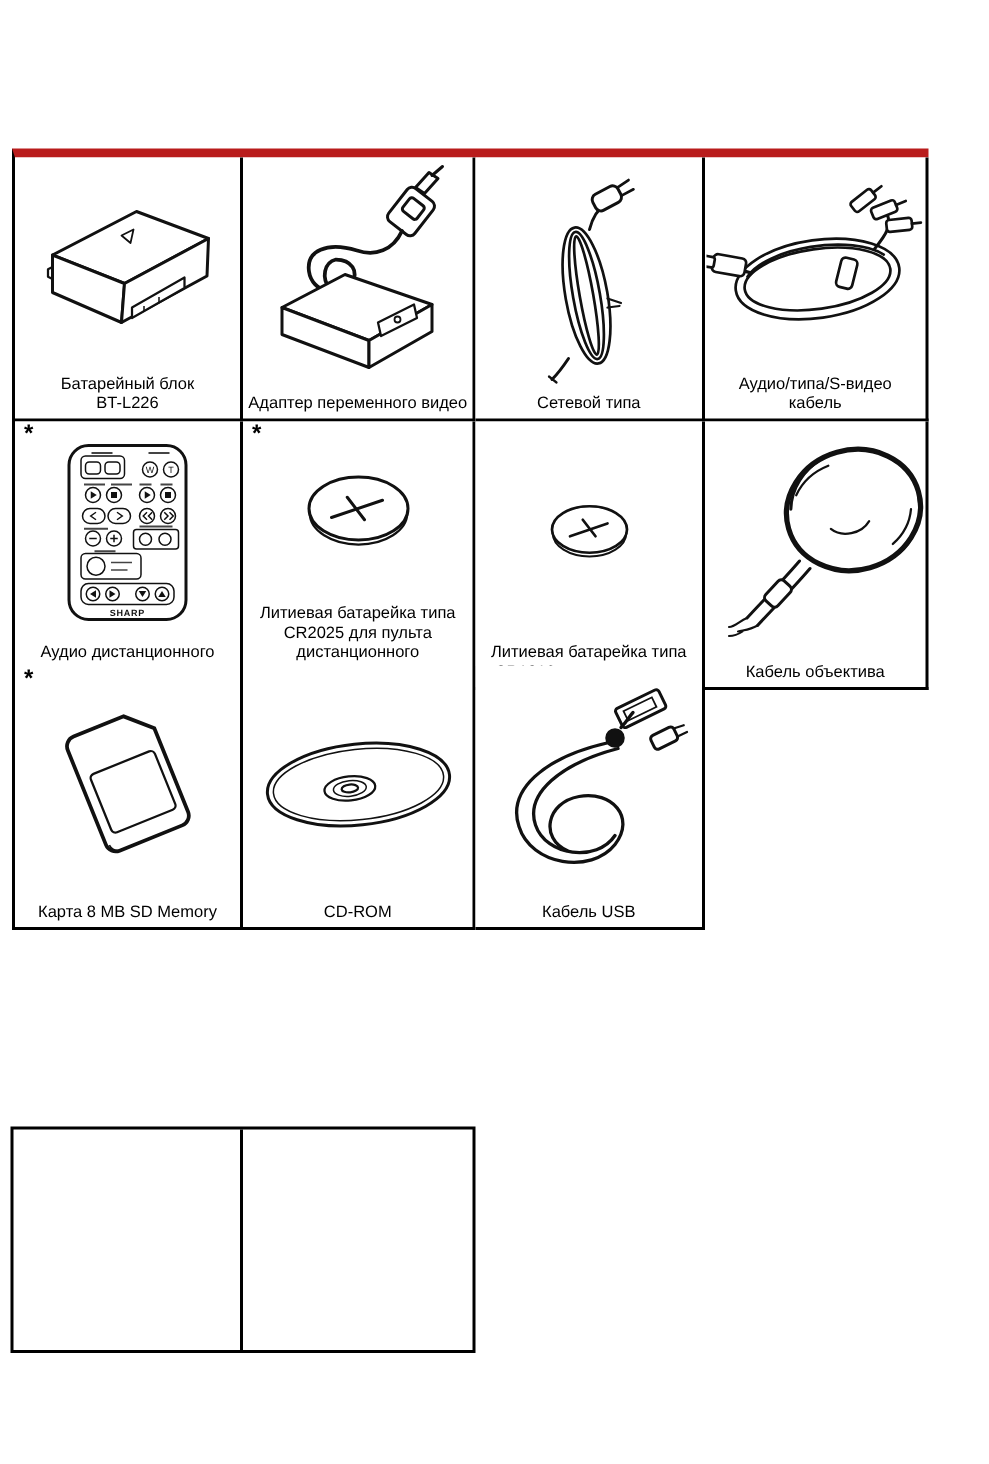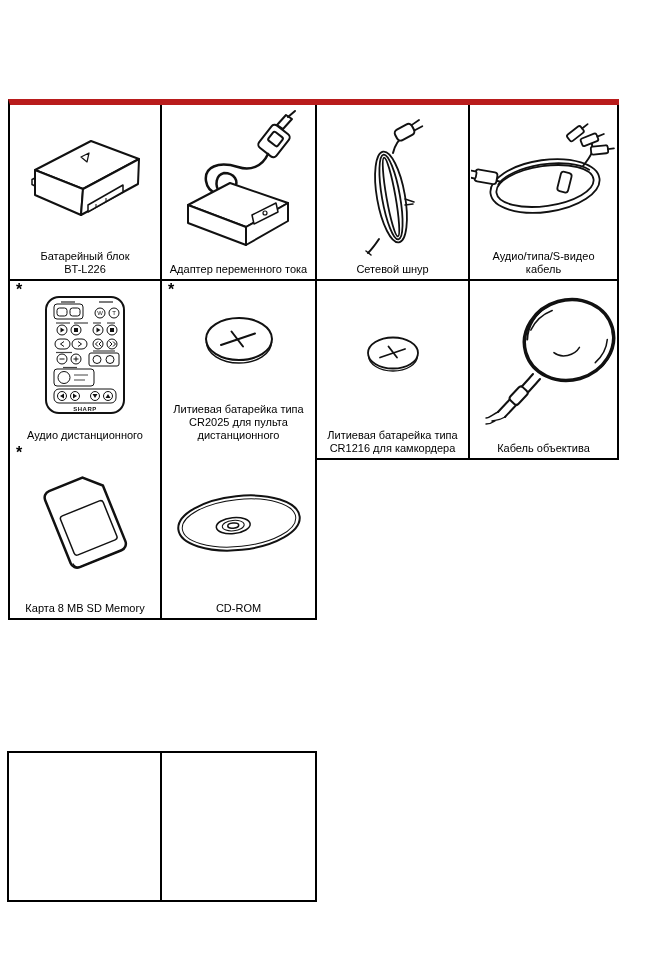--- a/index.html
+++ b/index.html
@@ -69,21 +69,21 @@
             <path d="M94,45 C88,58 76,62 64,58 C44,52 30,58 32,72 C34,86 52,90 60,80" stroke-width="2.5"></path>
             <path d="M60,80 C66,72 60,64 50,64 C42,66 40,76 46,84" stroke-width="2.5"></path>
             <polygon points="14,96 56,74 114,94 72,118" fill="#fff"></polygon>
             <polygon points="14,96 14,114 72,136 72,118" fill="#fff"></polygon>
             <polygon points="72,118 114,94 114,112 72,136" fill="#fff"></polygon>
             <polygon points="78,106 102,94 104,103 80,115" stroke-width="1.5" fill="#fff"></polygon>
             <circle cx="91" cy="104" r="2" stroke-width="1.2"></circle>
           </g>
         </svg>
       </div>
-      <div class="label">Адаптер переменного тока</div>
+      <div class="label">Адаптер переменного видео</div>
     </div>
 
     <div class="cell">
       <span class="ast"></span>
       <div class="imgwrap">
         <svg width="80" height="146" viewBox="0 0 80 146">
           <g fill="none" stroke="#111" stroke-width="1.8" stroke-linecap="round">
             <g transform="rotate(-10 38 86)">
               <ellipse cx="38" cy="86" rx="14" ry="46"></ellipse>
               <ellipse cx="38" cy="86" rx="9" ry="43"></ellipse>
@@ -94,21 +94,21 @@
               <rect x="42" y="15" width="19" height="12" rx="4" fill="#fff" stroke-width="2"></rect>
               <line x1="61" y1="18" x2="70" y2="17"></line>
               <line x1="61" y1="24" x2="70" y2="24"></line>
             </g>
             <path d="M52,88 l9,3 M52,94 l8,-1" stroke-width="1.5"></path>
             <path d="M26,128 C22,134 19,138 15,142" stroke-width="2"></path>
             <path d="M13,140 l5,4" stroke-width="1.5"></path>
           </g>
         </svg>
       </div>
-      <div class="label">Сетевой шнур</div>
+      <div class="label">Сетевой типа</div>
     </div>
 
     <div class="cell">
       <span class="ast"></span>
       <div class="imgwrap">
         <svg width="146" height="116" viewBox="0 0 146 116">
           <g fill="none" stroke="#111" stroke-width="1.8" stroke-linecap="round">
             <g transform="rotate(-8 74 66)">
               <ellipse cx="74" cy="66" rx="55" ry="26"></ellipse>
               <ellipse cx="74" cy="66" rx="49" ry="20"></ellipse>
@@ -296,20 +296,42 @@
             <ellipse cx="67" cy="43" rx="57" ry="23.5" stroke-width="1"></ellipse>
             <ellipse cx="61" cy="45" rx="17" ry="8" stroke-width="1.5"></ellipse>
             <ellipse cx="61" cy="45" rx="11" ry="5.2" stroke-width="1"></ellipse>
             <ellipse cx="61" cy="45" rx="5.5" ry="2.6" stroke-width="1.5"></ellipse>
           </g>
         </svg>
       </div>
       <div class="label">CD-ROM</div>
     </div>
 
+    <div class="cell">
+      <span class="ast"></span>
+      <div class="imgwrap">
+        <svg width="134" height="136" viewBox="0 0 134 136">
+          <g fill="none" stroke="#111" stroke-linecap="round">
+            <g transform="rotate(-26 102 17)">
+              <rect x="85" y="10" width="32" height="14" rx="2" fill="#fff" stroke-width="2"></rect>
+              <rect x="90" y="13.5" width="21" height="7" stroke-width="1.2"></rect>
+            </g>
+            <g transform="rotate(-26 119 36)">
+              <rect x="108" y="31" width="17" height="10" rx="2.5" fill="#fff" stroke-width="2"></rect>
+              <path d="M125,33 l7,1 M125,39 l7,0" stroke-width="1.5"></path>
+            </g>
+            <circle cx="84" cy="37" r="6.5" fill="#111" stroke="none"></circle>
+            <path d="M88,30 C92,26 94,22 96,20" stroke-width="2.2"></path>
+            <path d="M80,40 C36,50 12,72 20,96 C28,122 68,128 84,108 C98,90 82,72 60,76 C38,80 34,104 52,112" stroke-width="2.2"></path>
+            <path d="M86,44 C48,54 24,74 31,95 C38,116 72,120 84,102" stroke-width="2.2"></path>
+          </g>
+        </svg>
+      </div>
+      <div class="label">Кабель USB</div>
+    </div>
   </div>
 
   <div class="emptyTable">
     <div class="ecell first"></div>
     <div class="ecell"></div>
   </div>
 
 </div>
 
 </body></html>

